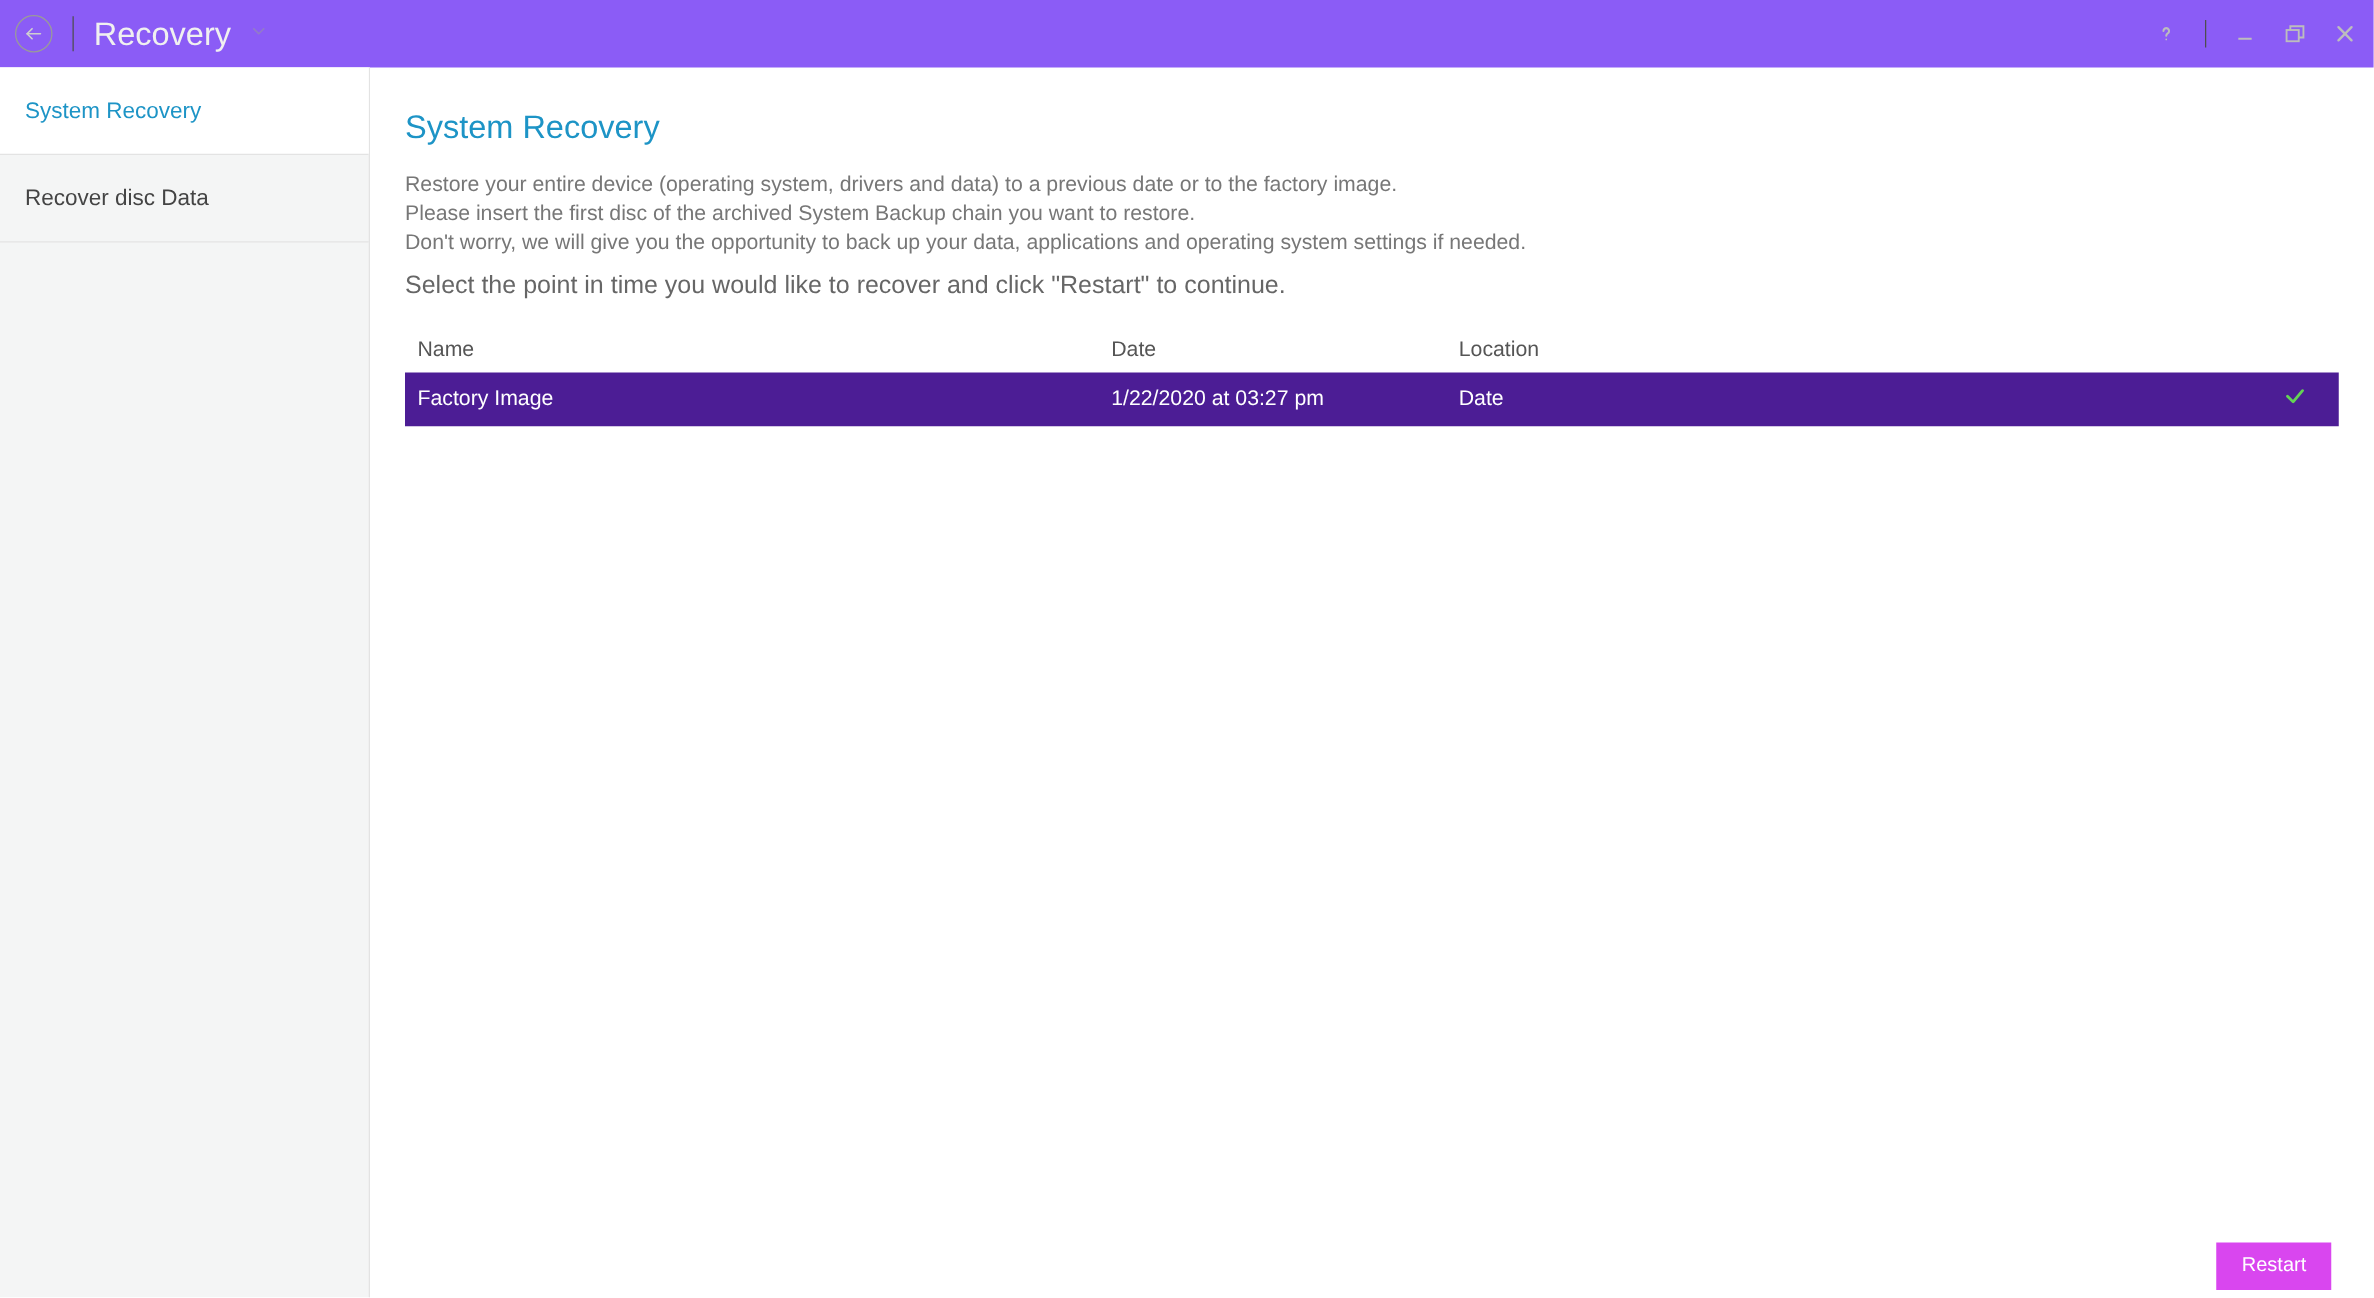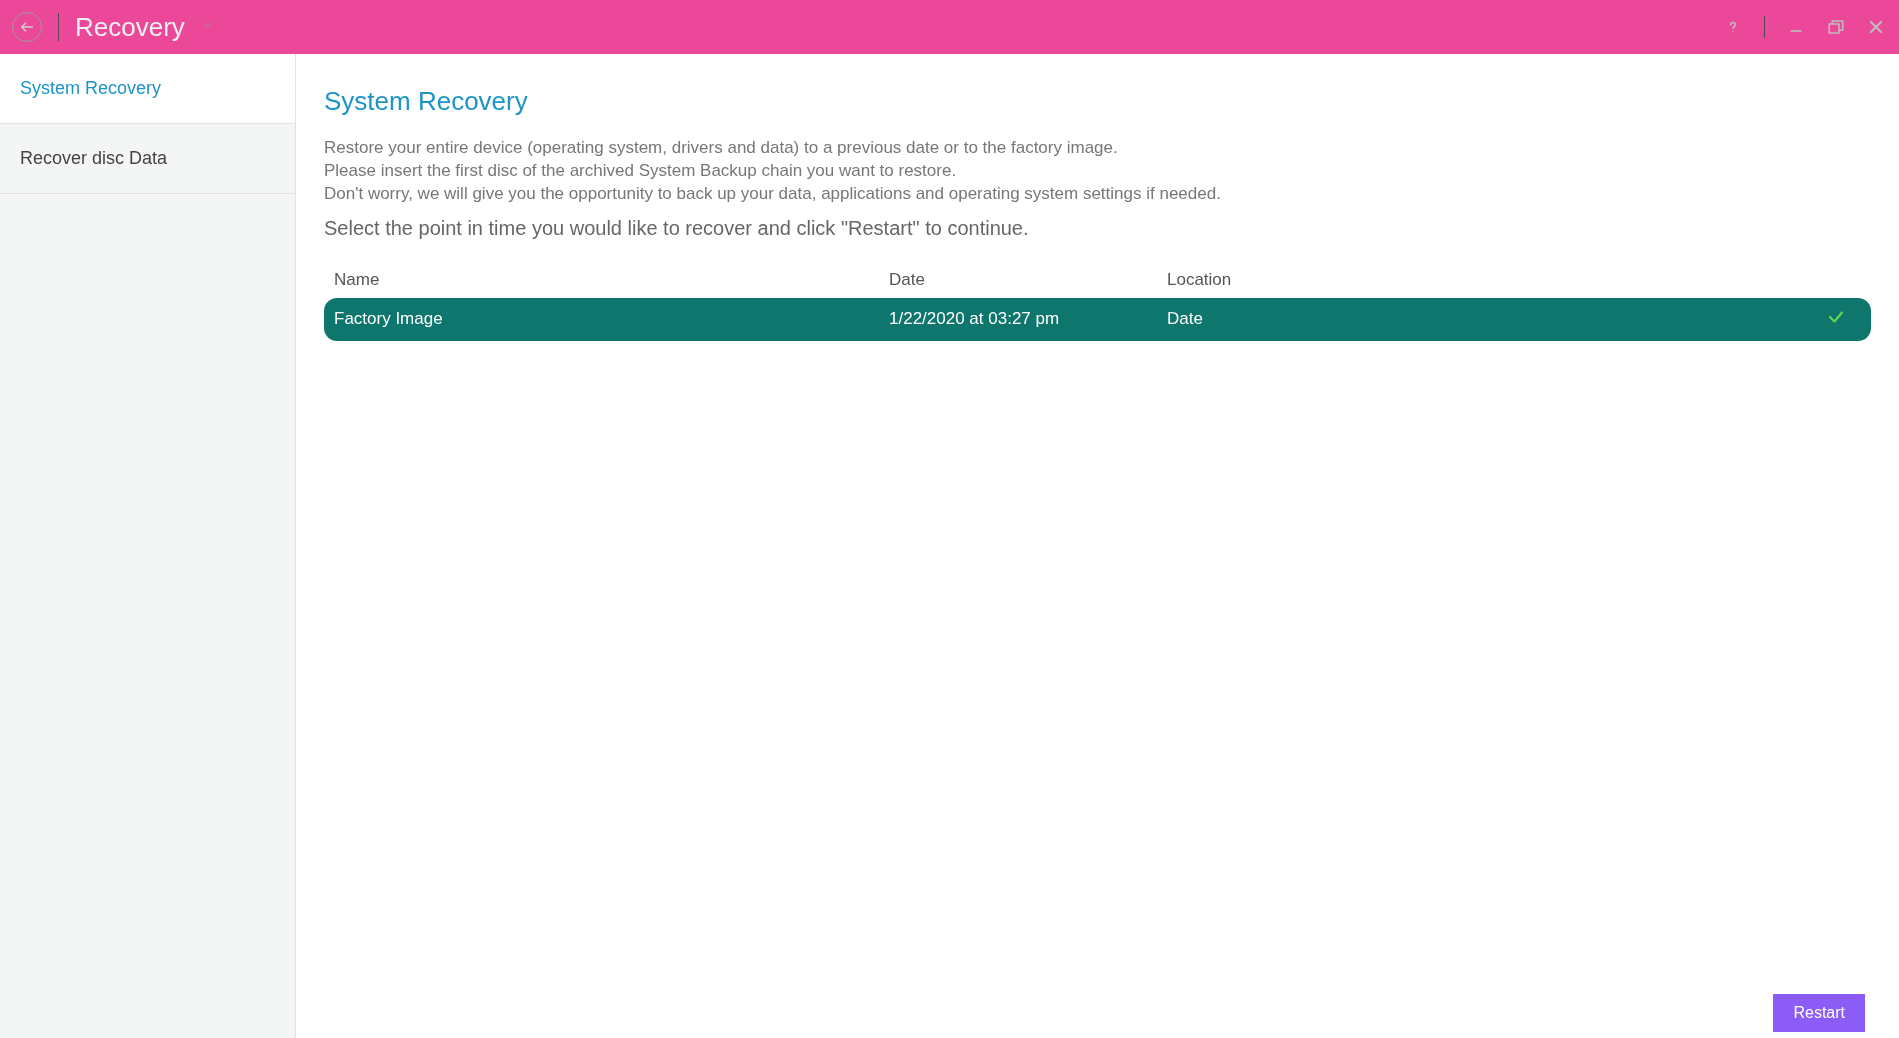--- a/index.html
+++ b/index.html
@@ -12,21 +12,21 @@
     background: #ffffff;
     width: 1899px;
     height: 1038px;
     overflow: hidden;
     display: flex;
     flex-direction: column;
   }
 
   
   .titlebar {
-    background: #ec4899;
+    background: #8b5cf6;
     height: 54px;
     display: flex;
     align-items: center;
     padding-left: 12px;
     padding-right: 12px;
     color: #ffffff;
   }
   .back-circle {
     width: 30px;
     height: 30px;
@@ -144,36 +144,35 @@
   .col-date { flex: 0 0 278px; }
   .col-loc  { flex: 1; }
   .col-check{ flex: 0 0 50px; text-align: center; }
   .trow {
     display: flex;
     align-items: center;
     padding: 10px 10px;
     font-size: 17px;
   }
   .trow.selected {
-    background: #0f766e;
+    background: #4c1d95;
     color: #ffffff;
-    border-radius: 13px;
   }
   .check {
     color: #64d354;
   }
 
   
   .footer {
     display: flex;
     justify-content: flex-end;
     padding: 12px 6px 6px 0;
   }
   .restart-btn {
-    background: #8b5cf6;
+    background: #d946ef;
     color: #fff;
     border: none;
     font-size: 16px;
     padding: 10px 20px;
     cursor: pointer;
   }
 </style>
 </head>
 <body>
 

